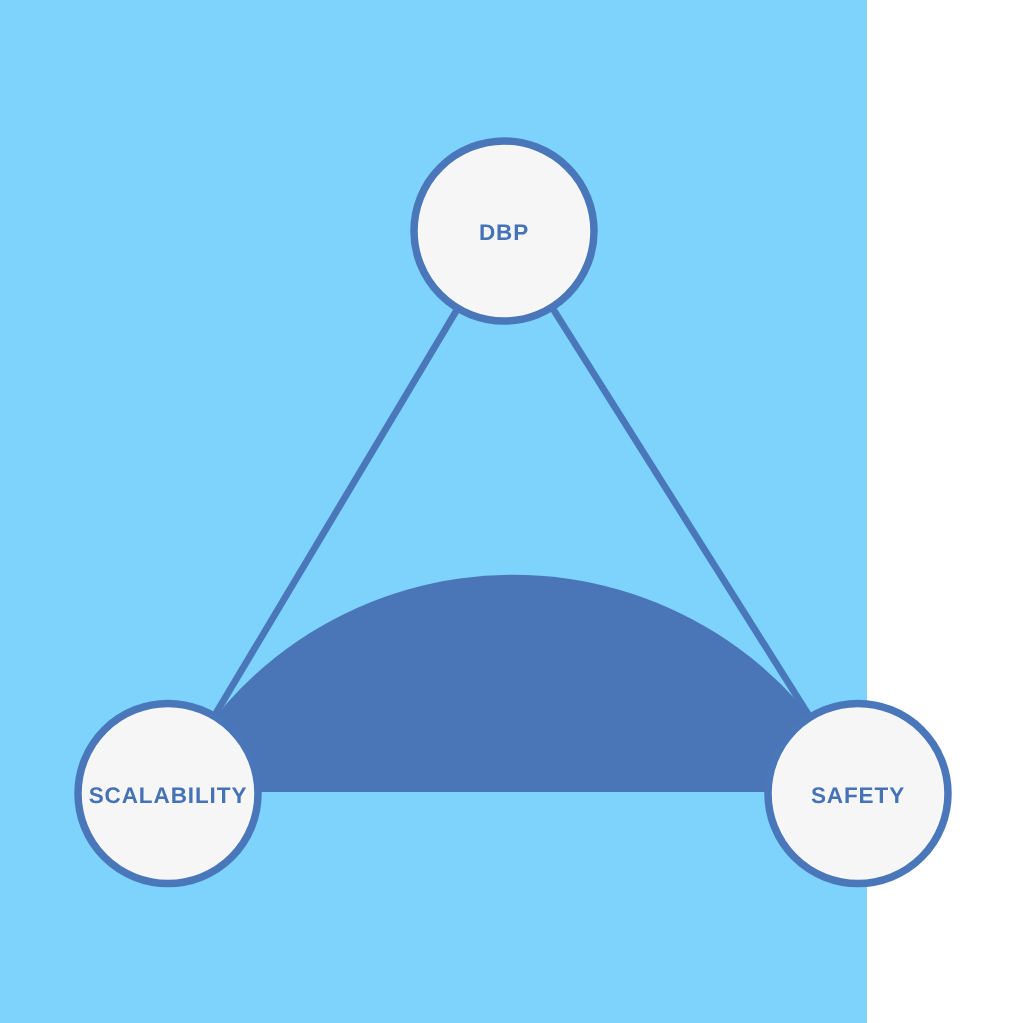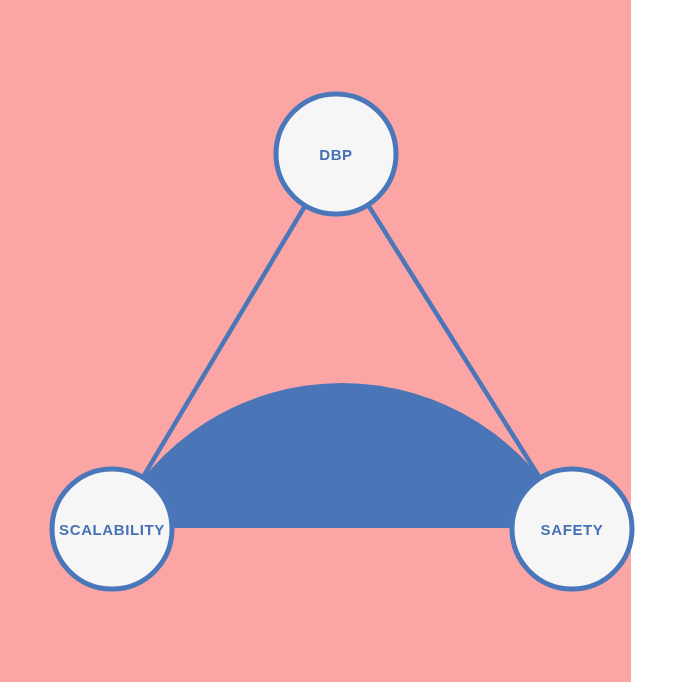--- a/index.html
+++ b/index.html
@@ -2,23 +2,23 @@
 <html><head>
 <meta charset="utf-8">
 <style>
   html, body {
     margin: 0;
     padding: 0;
     background: #ffffff;
   }
   .canvas {
     position: relative;
-    width: 631px;
+    width: 578px;
     height: 682px;
-    background: #fca5a5;
+    background: #7dd3fc;
     font-family: "Liberation Sans", sans-serif;
   }
   svg { display: block; }
   .edge {
     stroke: #4a77b9;
     stroke-width: 4.5;
     fill: none;
   }
   .overlap {
     stroke: none;

